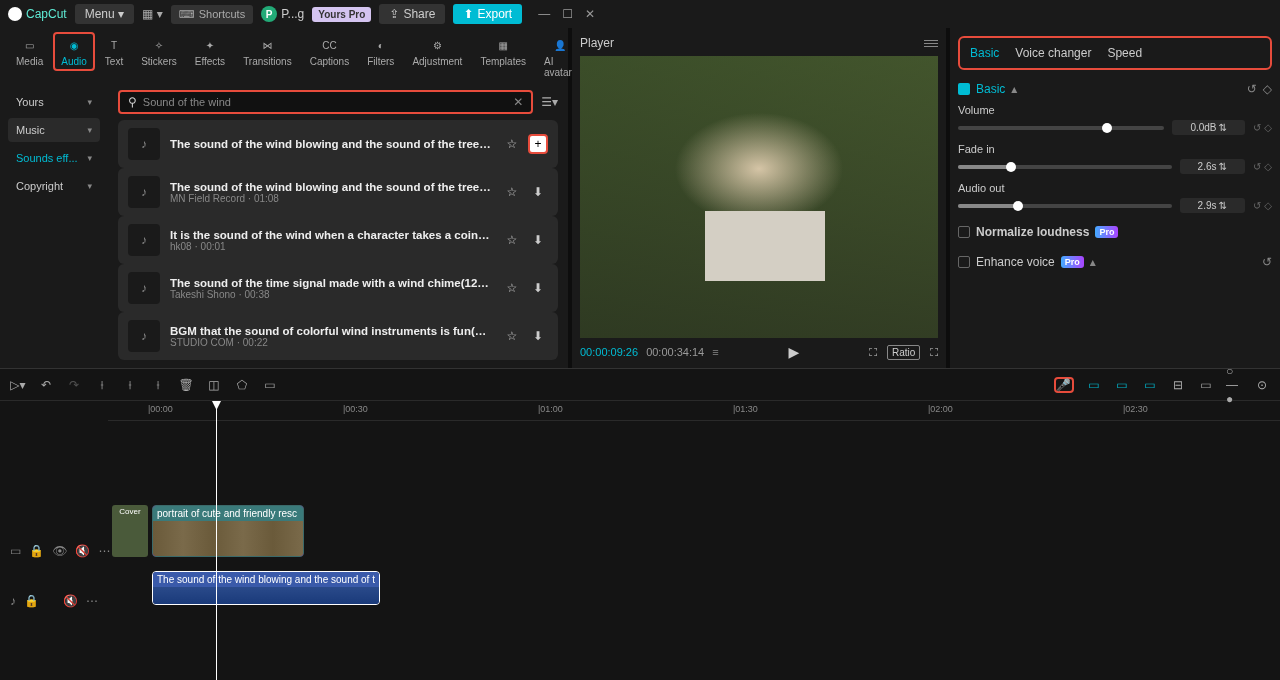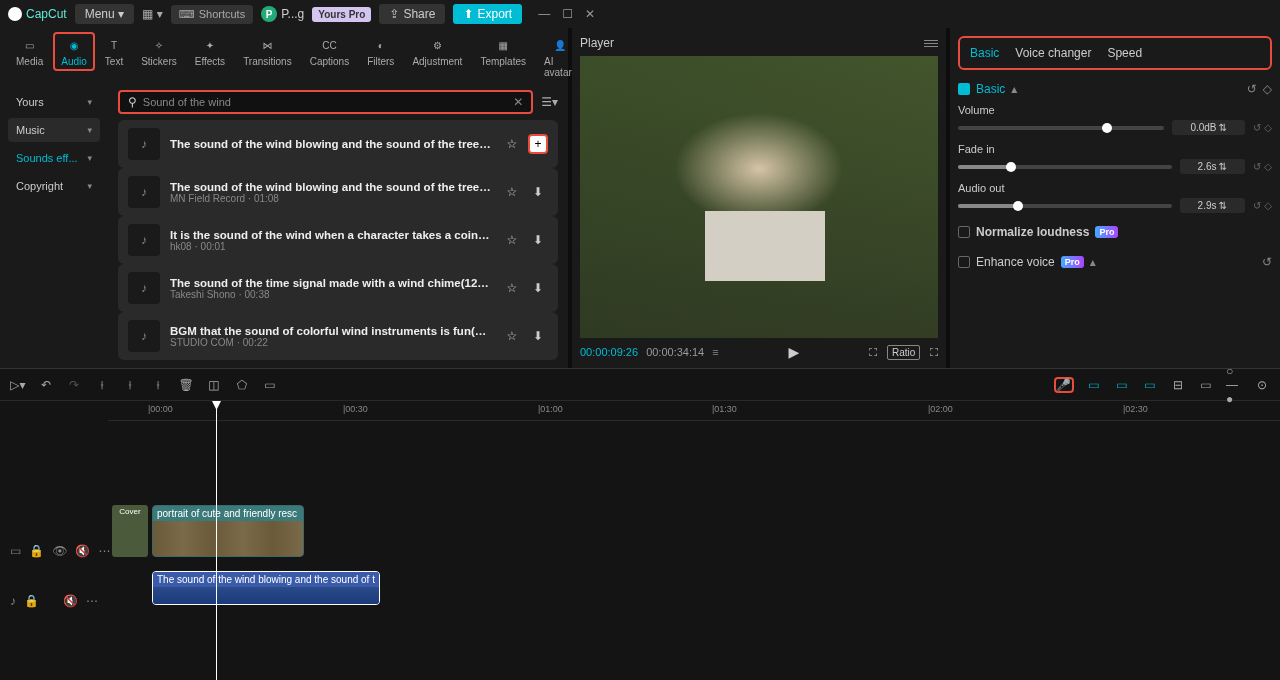--- a/index.html
+++ b/index.html
@@ -423,21 +423,21 @@
         <span style="width:16px;"></span>
         <span>🔇</span>
         <span>⋯</span>
       </div>
     </div>
     <div class="track-lanes">
       <div class="ruler" id="ruler">
           <span class="ruler-tick" style="left: 40px;">|00:00</span>
           <span class="ruler-tick" style="left: 235px;">|00:30</span>
           <span class="ruler-tick" style="left: 430px;">|01:00</span>
-          <span class="ruler-tick" style="left: 604px;">|01:30</span>
+          <span class="ruler-tick" style="left: 625px;">|01:30</span>
           <span class="ruler-tick" style="left: 820px;">|02:00</span>
           <span class="ruler-tick" style="left: 1015px;">|02:30</span>
         </div>
       <div class="playhead" id="playhead" style="left: 108px;"></div>
       <div class="cover-thumb">Cover</div>
       <div class="clip clip-v">
         <div class="clip-header">portrait of cute and friendly resc</div>
         <div class="clip-thumbs"></div>
       </div>
       <div class="clip clip-a">

